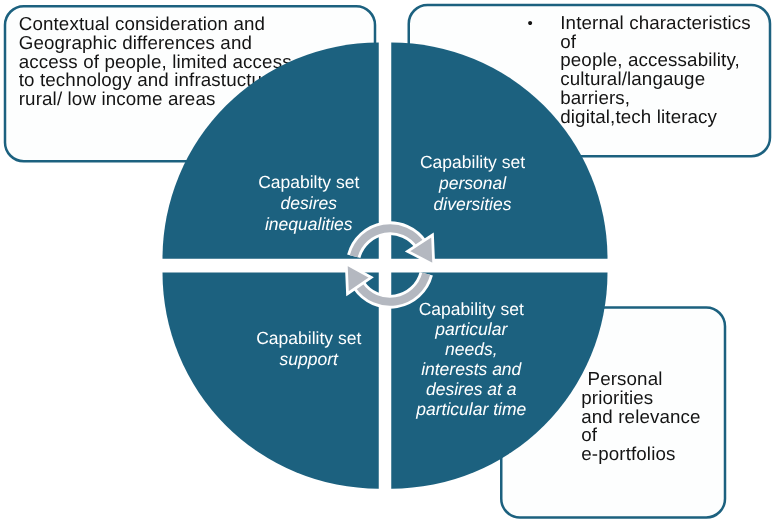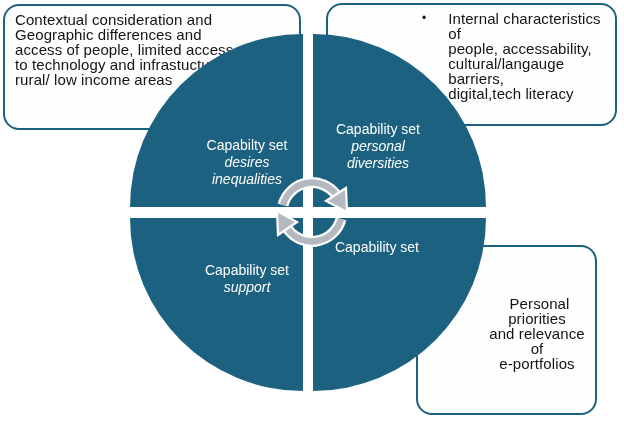--- a/index.html
+++ b/index.html
@@ -20,21 +20,21 @@
     font-size:15px;letter-spacing:.1px;
   }
   .box-tl{left:3px;top:4px;width:298px;height:126px;}
   .box-tl .note-text{padding:6px 6px 0 10px;line-height:15px;}
   .box-tr{left:326px;top:3px;width:291px;height:123px;}
   .box-tr .note-row{display:flex;padding:6px 4px 0 94px;line-height:15px;}
   .box-tr .bullet{color:var(--text-dark);font-size:12px;margin-right:3px;}
   .box-tr .note-text{padding:0;margin-left:19px;}
   .box-bl{left:30px;top:248px;width:198px;height:167px;}
   .box-bl .note-text{padding:50px 4px 0 13px;line-height:14px;}
-  .box-br{left:416px;top:245px;width:181px;height:170px;text-align:center;}
+  .box-br{left:400px;top:245px;width:181px;height:170px;}
   .box-br .note-text{padding:49px 2px 0 63px;line-height:15px;text-indent:5px;}
   
   .circle-svg{position:absolute;left:0;top:0;z-index:2;}
   .quad{fill:var(--teal);}
   .arc-outline{fill:none;stroke:#ffffff;stroke-width:11;}
   .arc{fill:none;stroke:var(--icon-gray);stroke-width:6.5;}
   .arrowhead{fill:var(--icon-gray);stroke:#ffffff;stroke-width:2.2;}
   
   .quad-label{
     position:absolute;z-index:3;width:160px;text-align:center;
@@ -104,15 +104,20 @@
 diversities</div>
   </div>
 
   <div class="quad-label ql-bl">
     <div>Capability set</div>
     <div class="sub">support</div>
   </div>
 
   <div class="quad-label ql-br">
     <div>Capability set</div>
+    <div class="sub">particular
+needs,
+interests and
+desires at a
+particular time</div>
   </div>
 
 </div>
 
 </body></html>

